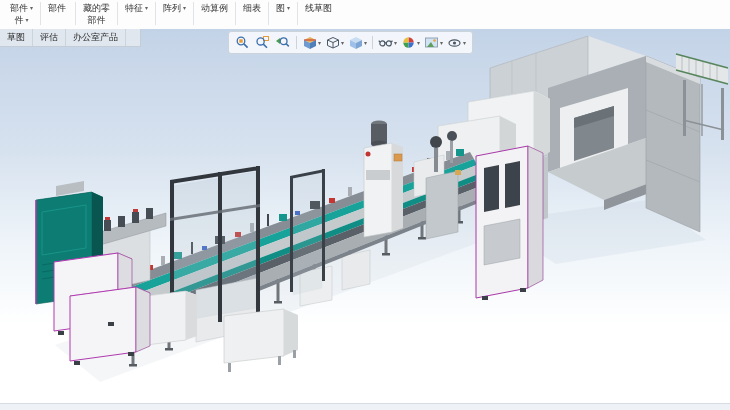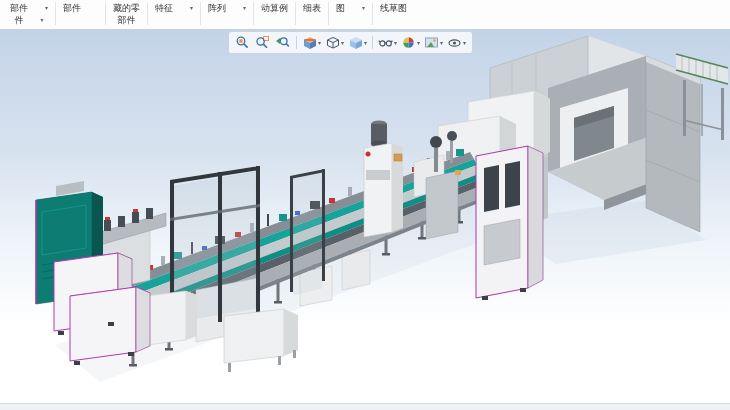--- a/index.html
+++ b/index.html
@@ -4,21 +4,21 @@
 <style>
   html,body{margin:0;padding:0;background:#fff;}
   .app{position:relative;width:730px;height:410px;overflow:hidden;background:#fff;
        font-family:"Liberation Sans",sans-serif;-webkit-user-select:none;user-select:none;}
 
   
   .ribbon{position:absolute;top:0;left:0;right:0;height:29px;background:#fdfdfd;
           border-bottom:1px solid #d9dee3;display:flex;align-items:flex-start;padding:2px 0 0 4px;}
   .ribbon-item{display:flex;flex-direction:column;align-items:center;justify-content:flex-start;
                padding:0 6px;font-size:9px;color:#333;line-height:12px;cursor:pointer;}
-  .ribbon-line{display:flex;align-items:center;gap:17px;white-space:nowrap;height:12px;}
+  .ribbon-line{display:flex;align-items:center;gap:2px;white-space:nowrap;height:12px;}
   .caret{font-size:6px;color:#666;line-height:1;}
   .ribbon-sep{width:1px;height:23px;background:#e0e4e9;margin:0 1px;}
 
   
   .tabstrip{position:absolute;top:29px;left:0;width:140px;height:17px;background:#e0e7ef;
             border-bottom:1px solid #c4ccd6;border-right:1px solid #c4ccd6;display:flex;z-index:5;}
   .tab{font-size:9px;color:#2c2c2c;padding:0 7px;display:flex;align-items:center;
        border-right:1px solid #cbd3dc;cursor:pointer;white-space:nowrap;}
 
   
@@ -125,20 +125,31 @@
     <div class="ribbon-item">
       <span class="ribbon-line">
           <span>线草图</span>
         </span>
       <span class="ribbon-line">
           <span></span>
         </span>
     </div>
   </div>
 
+  <div class="tabstrip">
+    <div class="tab">
+        <span>草图</span>
+      </div>
+    <div class="tab">
+        <span>评估</span>
+      </div>
+    <div class="tab">
+        <span>办公室产品</span>
+      </div>
+  </div>
 
   <div class="hud">
     <div class="hud-btn">
       <span>
           <svg width="15" height="15">
             <circle cx="6" cy="6" r="3.8" fill="none" stroke="#3b6fae" stroke-width="1.3"></circle>
             <line x1="8.9" y1="8.9" x2="12.6" y2="12.6" stroke="#3b6fae" stroke-width="1.6"></line>
             <rect x="4.3" y="4.3" width="3.4" height="3.4" fill="#e89a33"></rect>
           </svg>
         </span>

